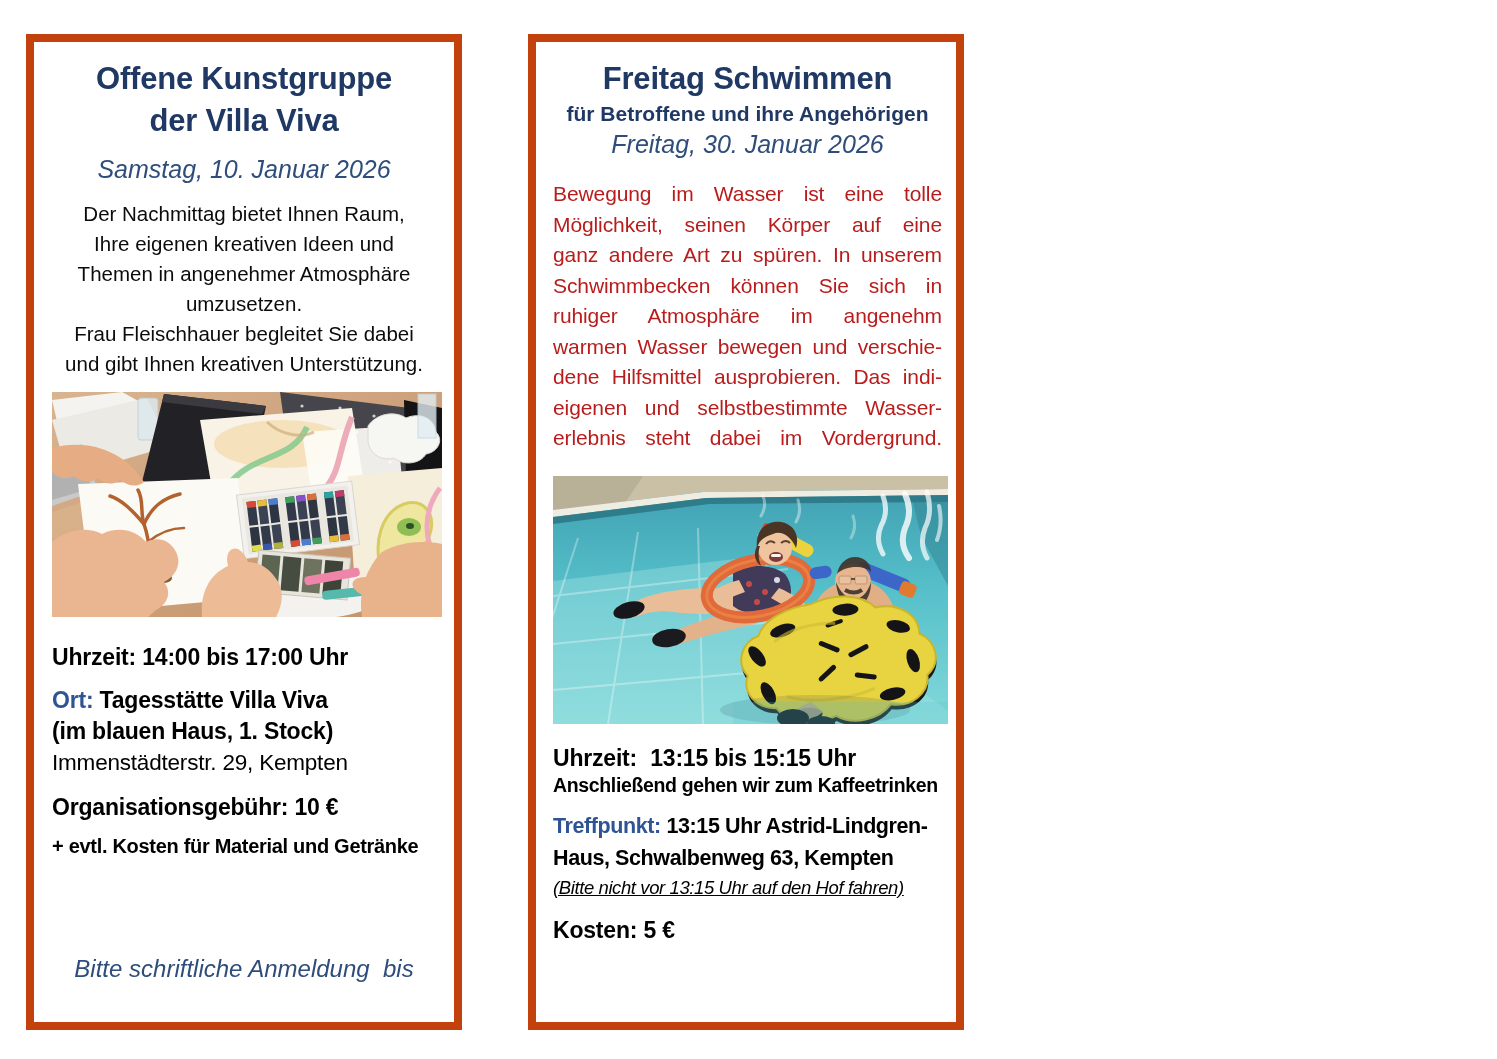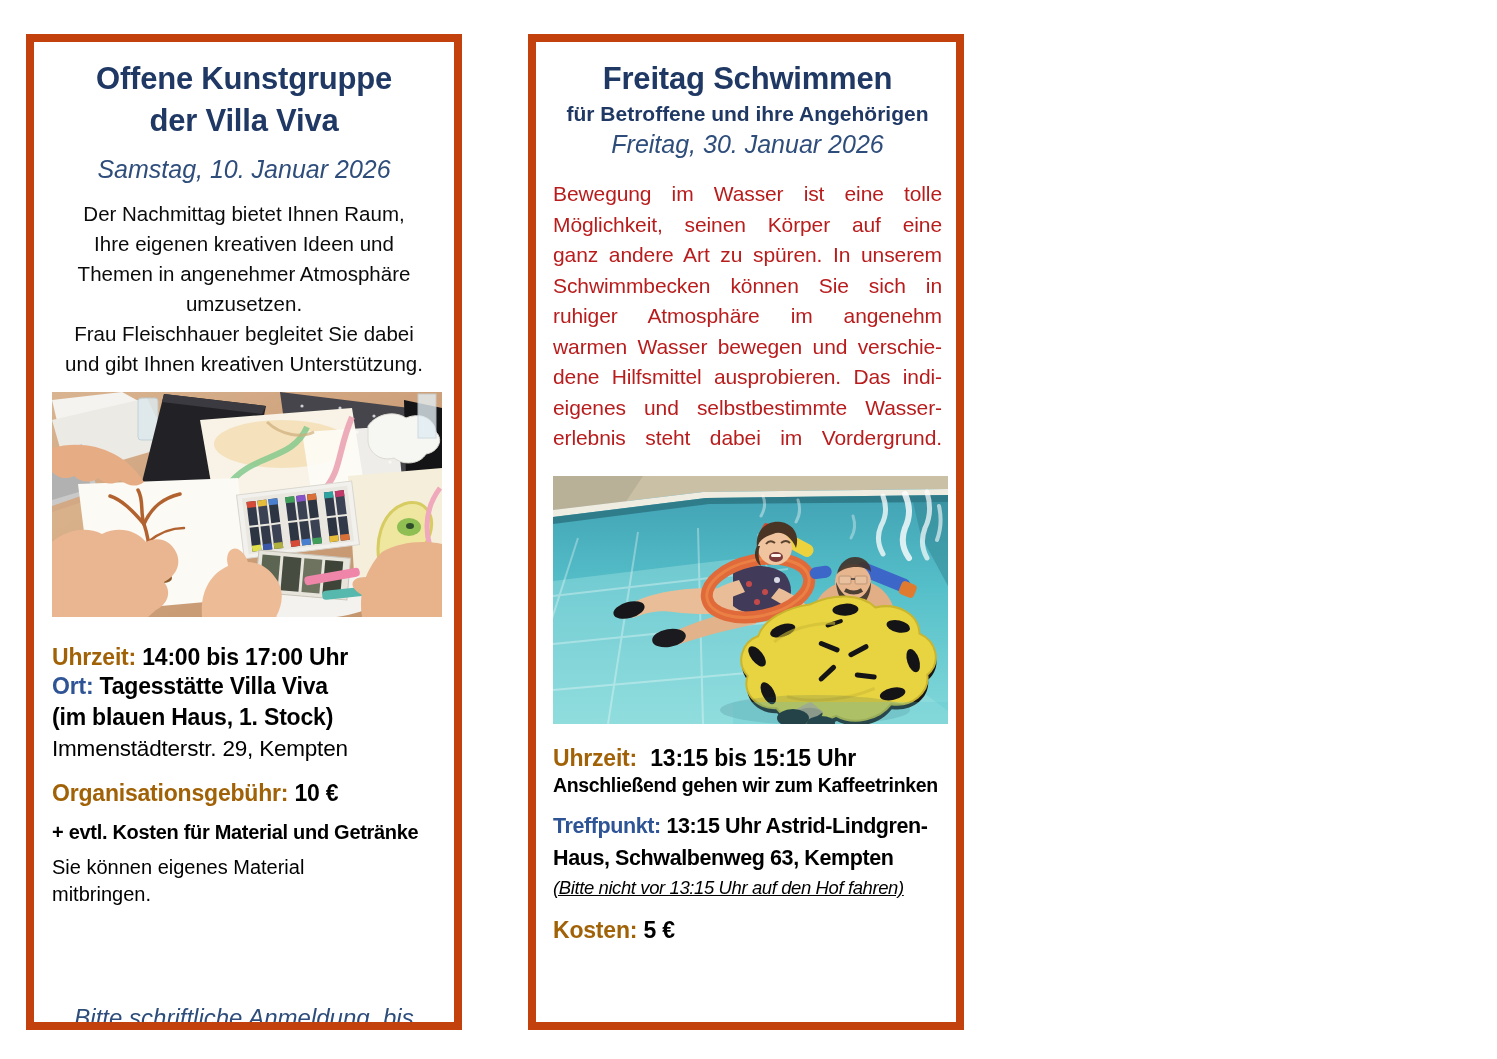--- a/index.html
+++ b/index.html
@@ -24,24 +24,24 @@
 
   .body-center{font-size:20.5px;line-height:30px;text-align:center;margin-top:15px;color:#0b0b0b;}
   .body-just{font-size:21px;line-height:30.5px;margin-top:20px;color:#b91c1c;letter-spacing:-0.1px;}
   .body-just .jline{text-align:justify;text-align-last:justify;}
 
   .photo{display:block;margin-top:13px;}
   .photo svg{display:block;}
   .panel-right .photo{margin-top:22px;}
 
   .kv{font-size:23px;font-weight:bold;letter-spacing:-0.2px;line-height:28px;}
-  .kv .lbl{color:#a16207;margin-top:48px;}
+  .kv .lbl{color:#000000;margin-top:48px;}
   .kv .gap2{margin-right:7px;}
   .kv-uhrzeit{margin-top:26px;}
-  .ort-block{font-size:23px;font-weight:bold;line-height:31px;letter-spacing:-0.2px;}
+  .ort-block{margin-top:14px;font-size:23px;font-weight:bold;line-height:31px;letter-spacing:-0.2px;}
   .ort-block .plain{font-weight:400;font-size:22.5px;}
   .kv-fee{margin-top:15px;}
   .fee-note{margin-top:13px;font-size:20px;font-weight:bold;letter-spacing:-0.3px;line-height:25px;}
   .material-note{margin-top:9px;font-size:20px;line-height:27px;}
   .signup{margin-top:30px;font-size:24px;font-style:italic;color:#2e4d7b;
     text-align:center;line-height:32px;white-space:pre-wrap;}
 
   .kv-uhrzeit-r{margin-top:20px;}
   .uhrzeit-note{font-size:19.5px;font-weight:bold;letter-spacing:-0.35px;line-height:26px;}
   .treff-block{margin-top:12px;font-size:21.5px;font-weight:bold;line-height:32px;letter-spacing:-0.4px;}
@@ -210,45 +210,41 @@
     <div class="plain">Immenstädterstr. 29, Kempten</div>
   </div>
 
   <div class="kv kv-fee">
     <span class="lbl">Organisationsgebühr:</span>
     <span>10 €</span>
   </div>
 
   <div class="fee-note">+ evtl. Kosten für Material und Getränke</div>
 
-  <div class="material-note">
-    <div>Sie können eigenes Material</div>
-    <div>mitbringen.</div>
-  </div>
 
   <div class="signup">
     <div>Bitte schriftliche Anmeldung  bis</div>
     
   </div>
 </section>
 
 <section class="panel panel-right">
   <div class="card-title">Freitag Schwimmen</div>
   <div class="card-subtitle">für Betroffene und ihre Angehörigen</div>
   <div class="date-line">Freitag, 30. Januar 2026</div>
 
   <div class="body-just">
     <div class="jline">Bewegung im Wasser ist eine tolle</div>
     <div class="jline">Möglichkeit, seinen Körper auf eine</div>
     <div class="jline">ganz andere Art zu spüren. In unserem</div>
     <div class="jline">Schwimmbecken können Sie sich in</div>
     <div class="jline">ruhiger Atmosphäre im angenehm</div>
     <div class="jline">warmen Wasser bewegen und verschie-</div>
     <div class="jline">dene Hilfsmittel ausprobieren. Das indi-</div>
-    <div class="jline">eigenes und selbstbestimmte Wasser-</div>
+    <div class="jline">eigenen und selbstbestimmte Wasser-</div>
     <div class="jline">erlebnis steht dabei im Vordergrund.</div>
   </div>
 
   <div class="photo">
     <svg width="395" height="248" viewBox="0 0 395 248" preserveAspectRatio="none">
       <defs>
         <linearGradient id="water" x1="0" y1="0" x2="0" y2="1">
           <stop offset="0" stop-color="#3e9db0"></stop>
           <stop offset="0.45" stop-color="#55bfc9"></stop>
           <stop offset="1" stop-color="#83d9da"></stop>

